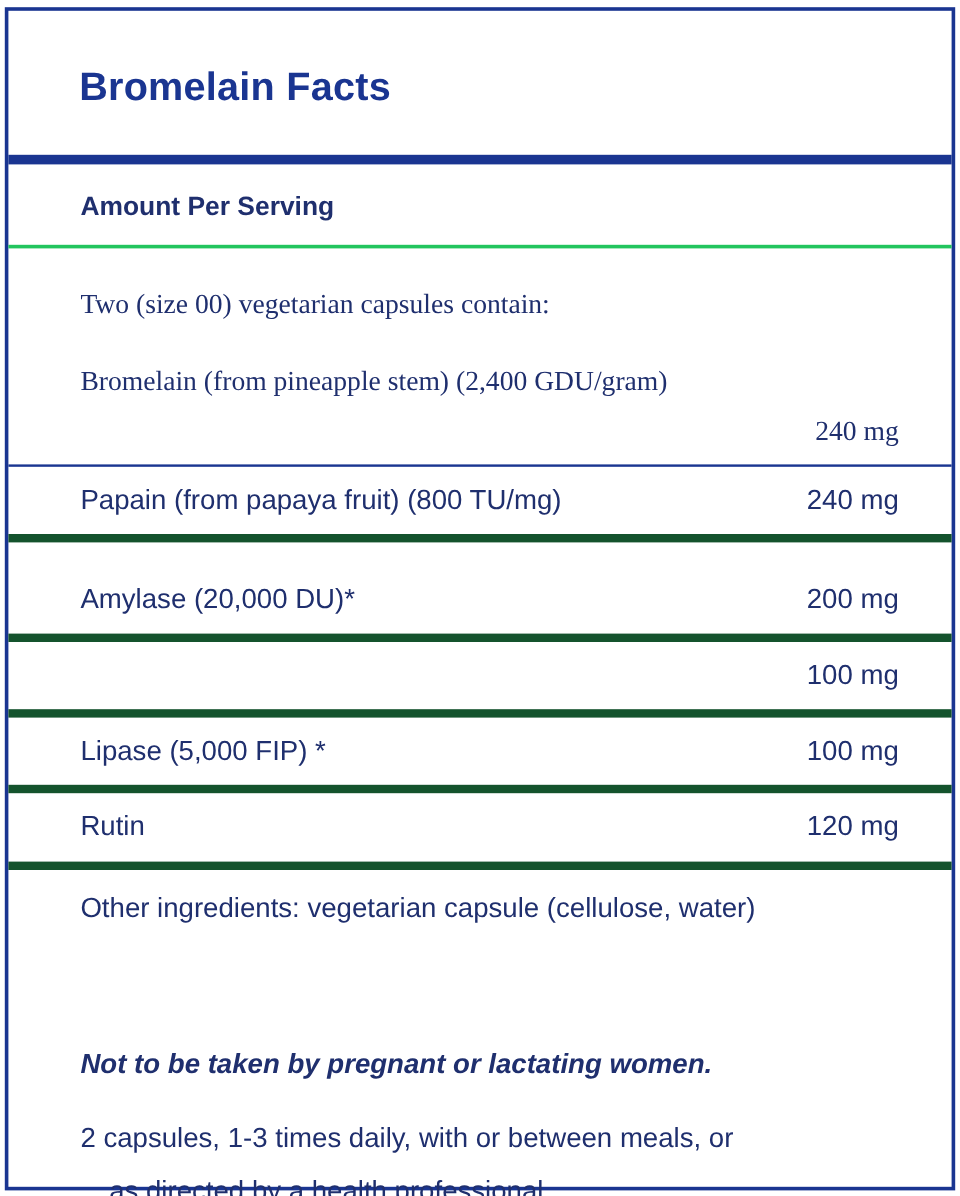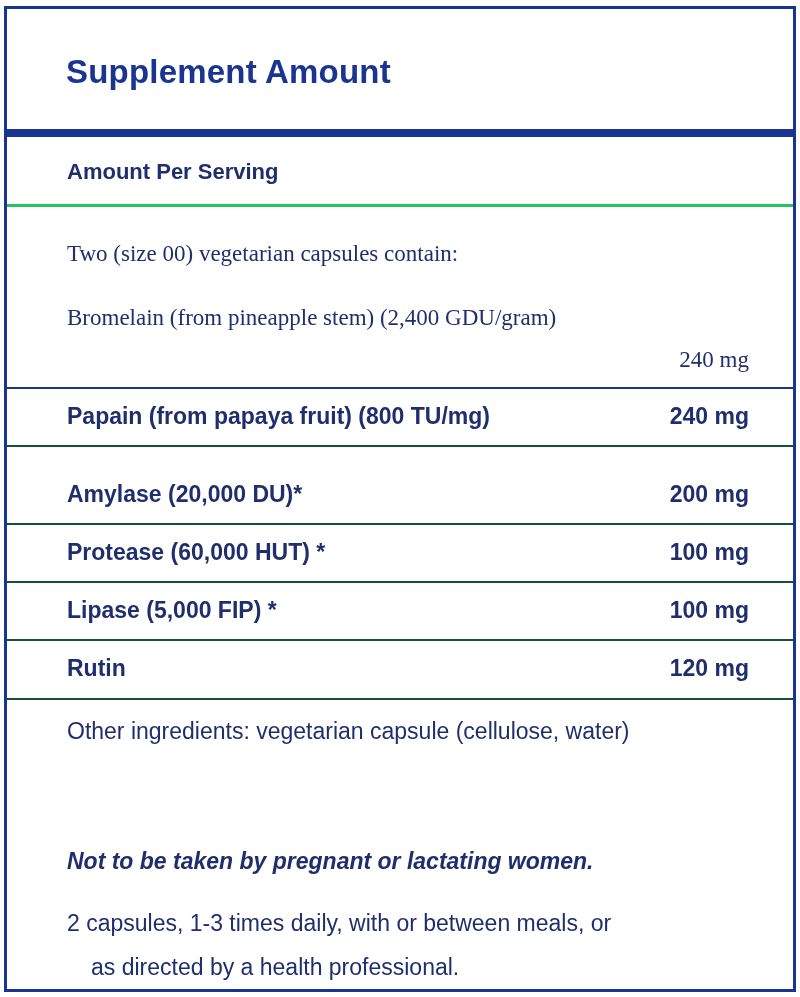--- a/index.html
+++ b/index.html
@@ -7,54 +7,53 @@
   .panel {
     position: absolute; left: 4px; top: 6px; width: 786px; height: 980px;
     border: 3px solid #1a3591; box-sizing: content-box;
   }
   .title-row { height: 120px; border-bottom: 8px solid #1a3591; position: relative; }
   .title { position: absolute; left: 59px; top: 44px; font-size: 33px; font-weight: bold; color: #1a3591; letter-spacing: 0.2px; }
   .aps-row { height: 67px; border-bottom: 3px solid #22c55e; position: relative; }
   .aps { position: absolute; left: 60px; top: 22px; font-size: 22px; font-weight: bold; color: #1f2f6e; }
   .txt { font-size: 23px; color: #1f2f6e; }
   .intro { position: absolute; left: 60px; }
-  .row { position: relative; border-bottom: 2px solid #14532d; font-weight: bold; }
+  .row { position: relative; border-bottom: 7px solid #14532d; }
   .row .name { position: absolute; left: 60px; }
   .row .amt { position: absolute; right: 44px; }
   .footer-line { position: absolute; left: 60px; }
   .bold-italic { font-weight: bold; font-style: italic; }
   sup { font-size: 14px; vertical-align: top; position: relative; top: -4px; }
 </style>
 </head>
 <body>
 
 <div class="panel">
   <div class="title-row">
-    <div class="title">Supplement Amount</div>
+    <div class="title">Bromelain Facts</div>
   </div>
   <div class="aps-row">
     <div class="aps">Amount Per Serving</div>
   </div>
 
   <div style="position:relative;height:180px;border-bottom:2px solid #1a3591;font-family:Liberation Serif, serif;">
     <div class="intro txt" style="top:34px;">Two (size 00) vegetarian capsules contain:</div>
     <div class="intro txt" style="top:98px;">Bromelain (from pineapple stem) (2,400 GDU/gram)</div>
     <div class="txt" style="position:absolute;right:44px;top:140px;">240 mg</div>
   </div>
 
   <div class="row" style="height:56px;">
     <div class="name txt" style="top:14px;">Papain (from papaya fruit) (800 TU/mg)</div>
     <div class="amt txt" style="top:14px;">240 mg</div>
   </div>
   <div class="row" style="height:56px;margin-top:20px;">
     <div class="name txt" style="top:14px;">Amylase (20,000 DU)*</div>
     <div class="amt txt" style="top:14px;">200 mg</div>
   </div>
   <div class="row" style="height:56px;">
-    <div class="name txt" style="top:14px;">Protease (60,000 HUT) *</div>
     <div class="amt txt" style="top:14px;">100 mg</div>
   </div>
   <div class="row" style="height:56px;text-align:right;">
     <div class="name txt" style="top:14px;">Lipase (5,000 FIP) *</div>
     <div class="amt txt" style="top:14px;">100 mg</div>
   </div>
   <div class="row" style="height:57px;">
     <div class="name txt" style="top:14px;">Rutin</div>
     <div class="amt txt" style="top:14px;">120 mg</div>
   </div>

